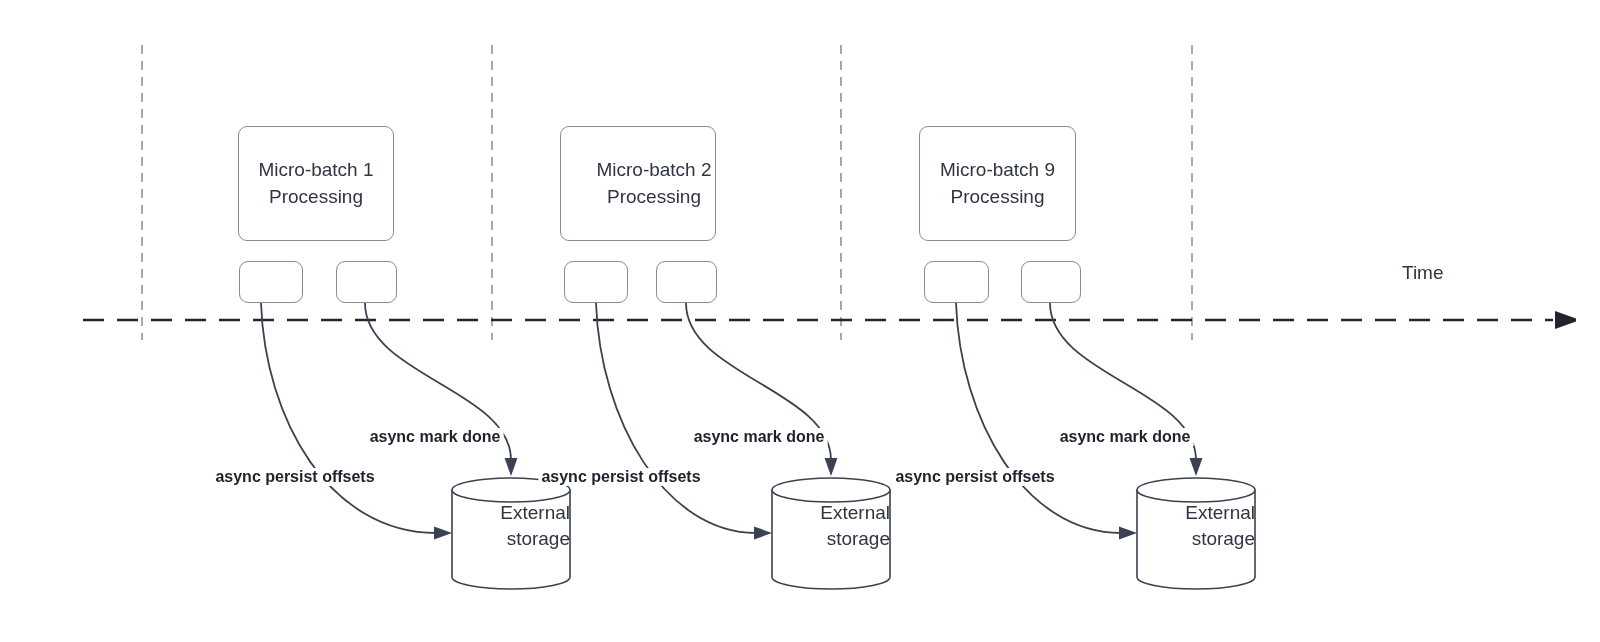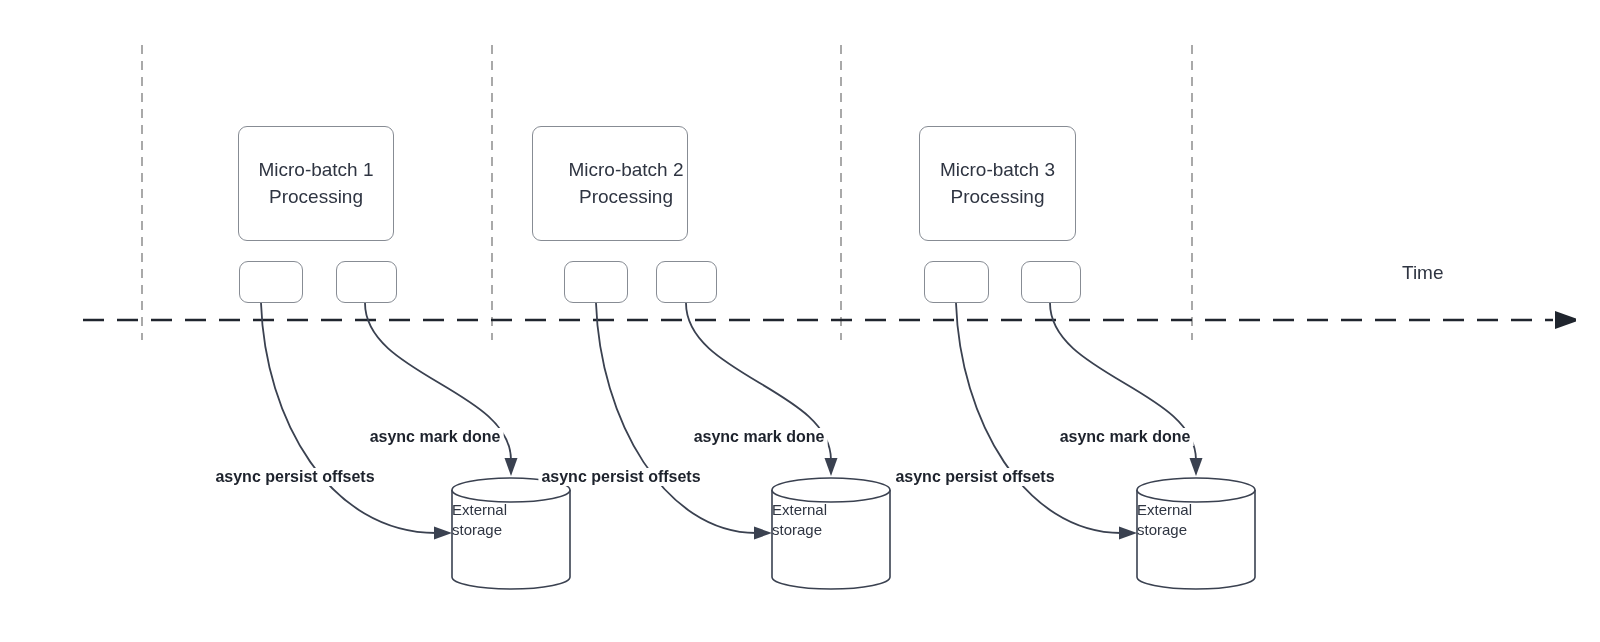--- a/index.html
+++ b/index.html
@@ -17,21 +17,21 @@
   }
   .task-box{
     border:1.5px solid #878c94;border-radius:9px;background:#fff;
     box-sizing:border-box;
   }
   .async-label{
     font-weight:bold;font-size:16px;color:#1d222c;background:#fff;
     padding:0 3px;white-space:nowrap;transform:translateX(-50%);margin-top:48px;
   }
   .storage-label{
-    font-size:15px;color:#2f3542;text-align:left;line-height:1.35;
+    font-size:19px;color:#2f3542;text-align:right;line-height:1.35;
   }
   .time-label{font-size:19px;color:#2f3542;}
 </style>
 </head>
 <body>
 
 <div class="canvas">
 
   <svg width="1600" height="642" viewBox="0 0 1600 642">
 
@@ -78,35 +78,35 @@
   </div>
   <div class="task-box abs" style="left:239px;top:261px;width:64px;height:42px;"></div>
   <div class="task-box abs" style="left:336px;top:261px;width:61px;height:42px;"></div>
   <div class="async-label abs" style="left:295px;top:420px;">async persist offsets</div>
   <div class="async-label abs" style="left:435px;top:380px;">async mark done</div>
   <div class="storage-label abs" style="left:452px;top:500px;width:118px;">
     <div>External</div>
     <div>storage</div>
   </div>
 
-  <div class="proc-box abs" style="left:532px;top:126px;width:156px;height:115px;padding-left:32px;">
+  <div class="proc-box abs" style="left:560px;top:126px;width:156px;height:115px;padding-left:32px;">
     <div>Micro-batch 2</div>
     <div>Processing</div>
   </div>
   <div class="task-box abs" style="left:564px;top:261px;width:64px;height:42px;"></div>
   <div class="task-box abs" style="left:656px;top:261px;width:61px;height:42px;"></div>
   <div class="async-label abs" style="left:621px;top:420px;">async persist offsets</div>
   <div class="async-label abs" style="left:759px;top:380px;">async mark done</div>
   <div class="storage-label abs" style="left:772px;top:500px;width:118px;">
     <div>External</div>
     <div>storage</div>
   </div>
 
   <div class="proc-box abs" style="left:919px;top:126px;width:157px;height:115px;">
-    <div>Micro-batch 3</div>
+    <div>Micro-batch 9</div>
     <div>Processing</div>
   </div>
   <div class="task-box abs" style="left:924px;top:261px;width:65px;height:42px;"></div>
   <div class="task-box abs" style="left:1021px;top:261px;width:60px;height:42px;"></div>
   <div class="async-label abs" style="left:975px;top:420px;">async persist offsets</div>
   <div class="async-label abs" style="left:1125px;top:380px;">async mark done</div>
   <div class="storage-label abs" style="left:1137px;top:500px;width:118px;">
     <div>External</div>
     <div>storage</div>
   </div>

